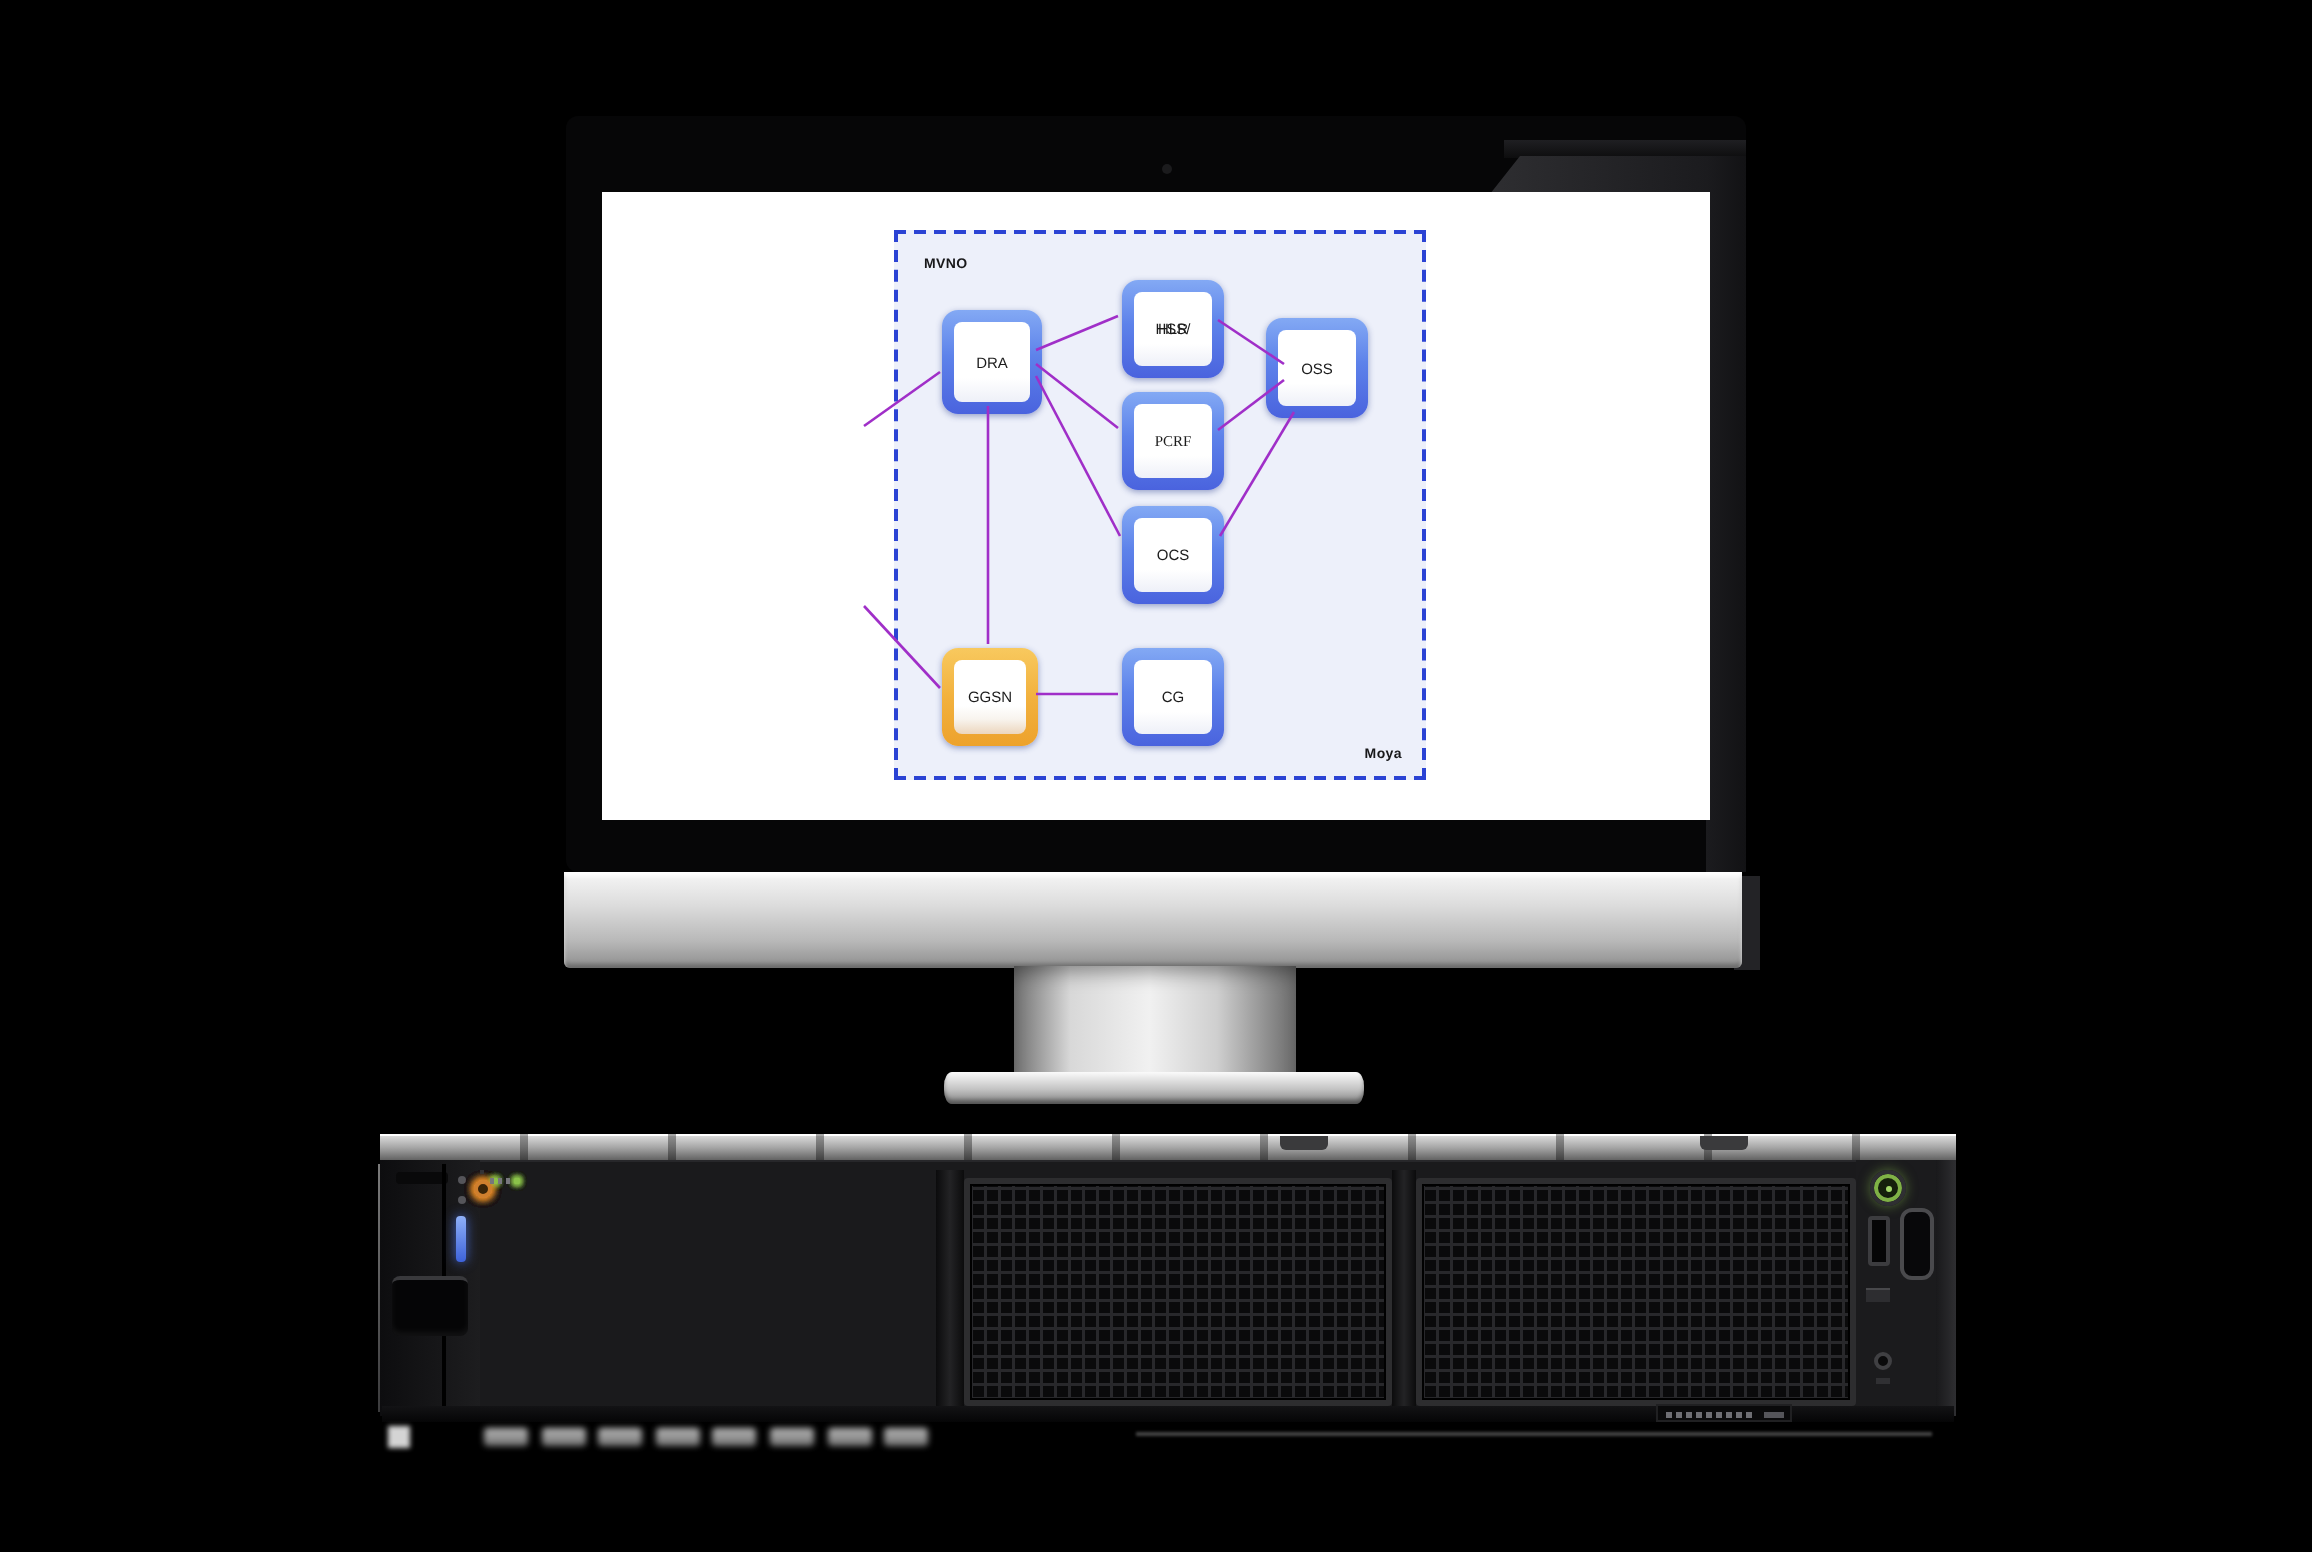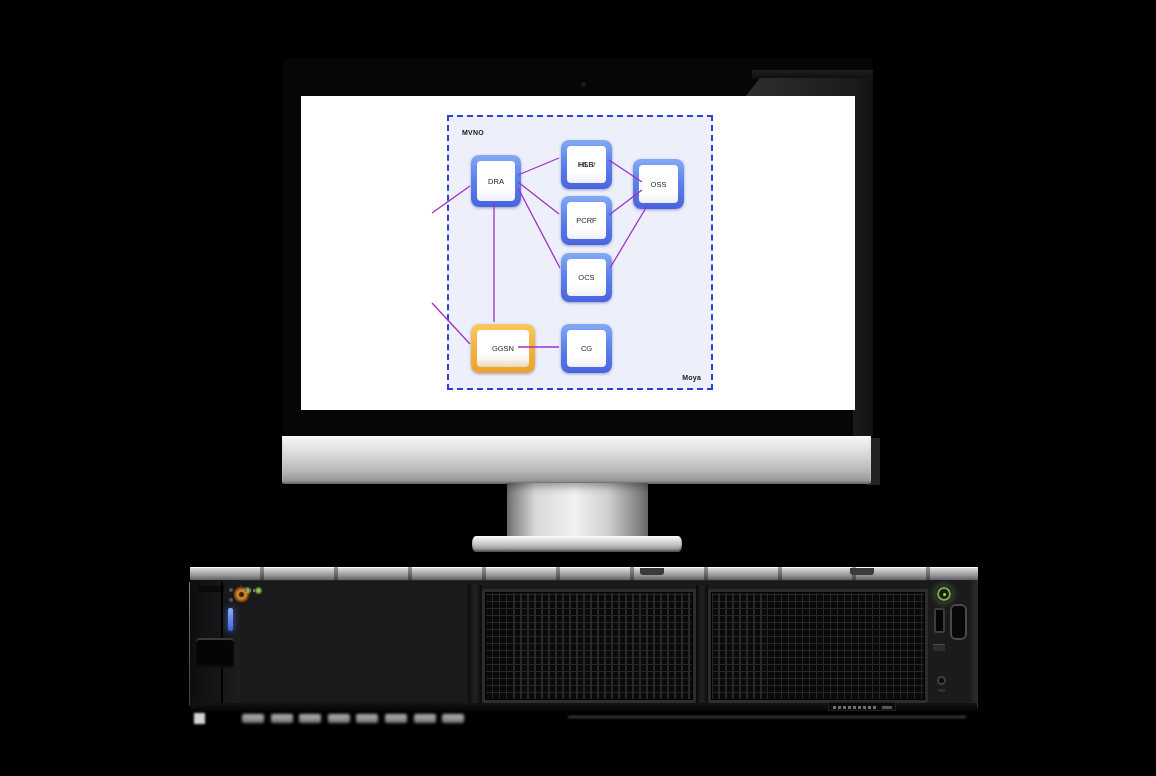--- a/index.html
+++ b/index.html
@@ -140,31 +140,31 @@
           <div class="dnode-inner">
             <div>HSS/</div>
             <div>HLR</div>
           </div>
         </div>
         <div class="dnode blue" style="left: 184px; top: 42px; width: 51px; height: 50px;">
           <div class="dnode-inner">
             <div>OSS</div>
           </div>
         </div>
-        <div class="dnode blue" style="left: 112px; top: 79px; width: 51px; height: 49px;">
+        <div class="dnode blue" style="left: 112px; top: 79px; width: 51px; height: 49px; font-family: Liberation Serif, serif;">
           <div class="dnode-inner">
             <div>PCRF</div>
           </div>
         </div>
         <div class="dnode blue" style="left: 112px; top: 136px; width: 51px; height: 49px;">
           <div class="dnode-inner">
             <div>OCS</div>
           </div>
         </div>
-        <div class="dnode orange" style="left: 22px; top: 207px; width: 64px; height: 49px;">
+        <div class="dnode orange" style="left: 22px; top: 207px; width: 48px; height: 49px;">
           <div class="dnode-inner">
             <div>GGSN</div>
           </div>
         </div>
         <div class="dnode blue" style="left: 112px; top: 207px; width: 51px; height: 49px;">
           <div class="dnode-inner">
             <div>CG</div>
           </div>
         </div>
       </div>

